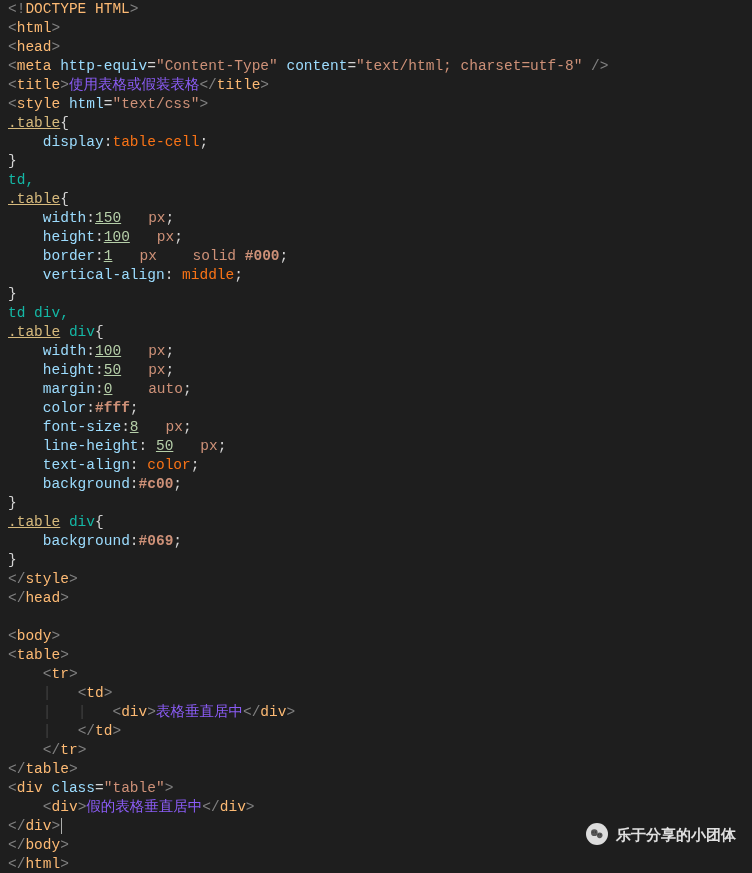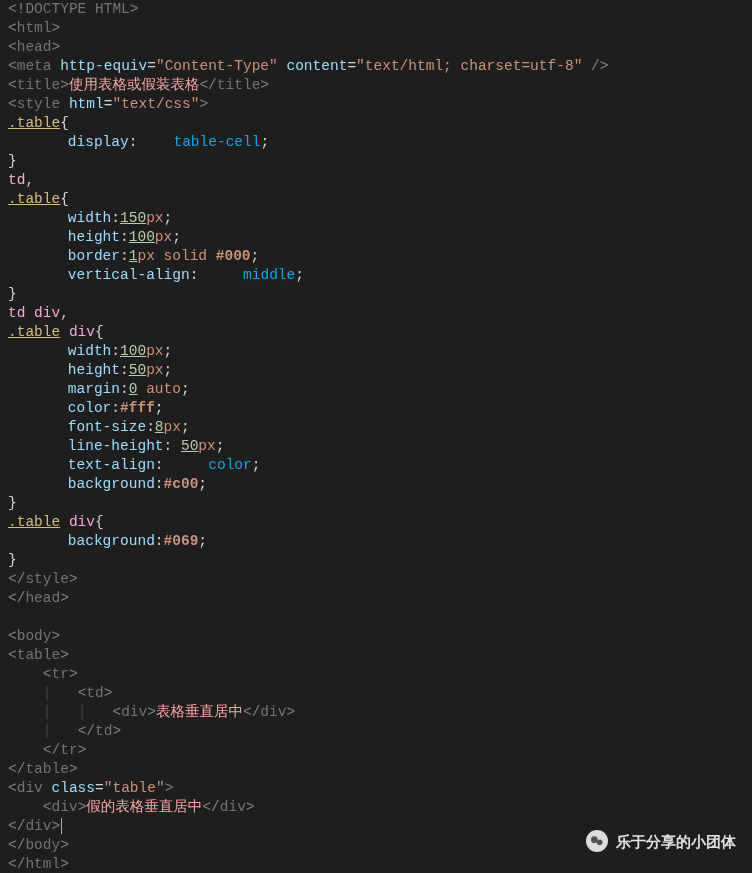--- a/index.html
+++ b/index.html
@@ -13,48 +13,48 @@
     width: 752px;
     height: 873px;
     overflow: hidden;
     position: relative;
   }
   .code {
     padding: 0 8px;
     white-space: pre;
   }
   .tag-bracket { color: #808080; }
-  .tag-name { color: #737373; }
+  .tag-name { color: #fdba74; }
   .attr-name { color: #9cdcfe; margin-top: 24px; }
   .attr-eq { color: #d4d4d4; }
   .attr-value { color: #ce9178; }
-  .text { color: #fca5a5; }
+  .text { color: #8b5cf6; }
   .selector { color: #d7ba7d; text-decoration: underline; }
-  .selector-tag { color: #f9a8d4; }
+  .selector-tag { color: #14b8a6; }
   .brace { color: #d4d4d4; }
-  .prop-name { color: #9cdcfe; margin-left: 25px; }
+  .prop-name { color: #9cdcfe; }
   .colon { color: #d4d4d4; }
-  .prop-value { color: #0ea5e9; margin-left: 36px; }
+  .prop-value { color: #f97316; }
   .number { color: #b5cea8; text-decoration: underline; }
   .hex { color: #ce9178; font-weight: bold; }
-  .keyword { color: #ce9178; }
+  .keyword { color: #ce9178; padding-left: 27px; }
   .semi { color: #d4d4d4; }
   .indent-guide { color: #404040; }
   .cursor {
     display: inline-block;
     width: 1px;
     height: 16px;
     background: #aeafad;
     vertical-align: text-bottom;
     margin-left: 1px;
   }
   .watermark {
     position: absolute;
     right: 16px;
-    bottom: 21px;
+    bottom: 28px;
     display: flex;
     align-items: center;
     gap: 8px;
     color: #e0e0e0;
     font-family: "Microsoft YaHei", sans-serif;
     font-size: 15px;
     font-weight: bold;
   }
   .wm-icon {
     width: 22px;

